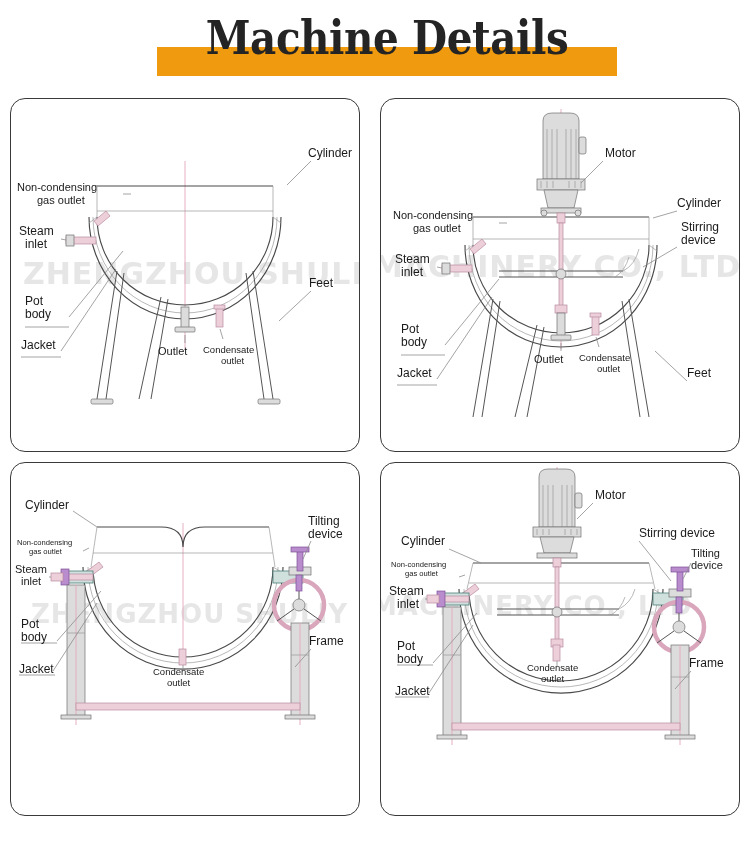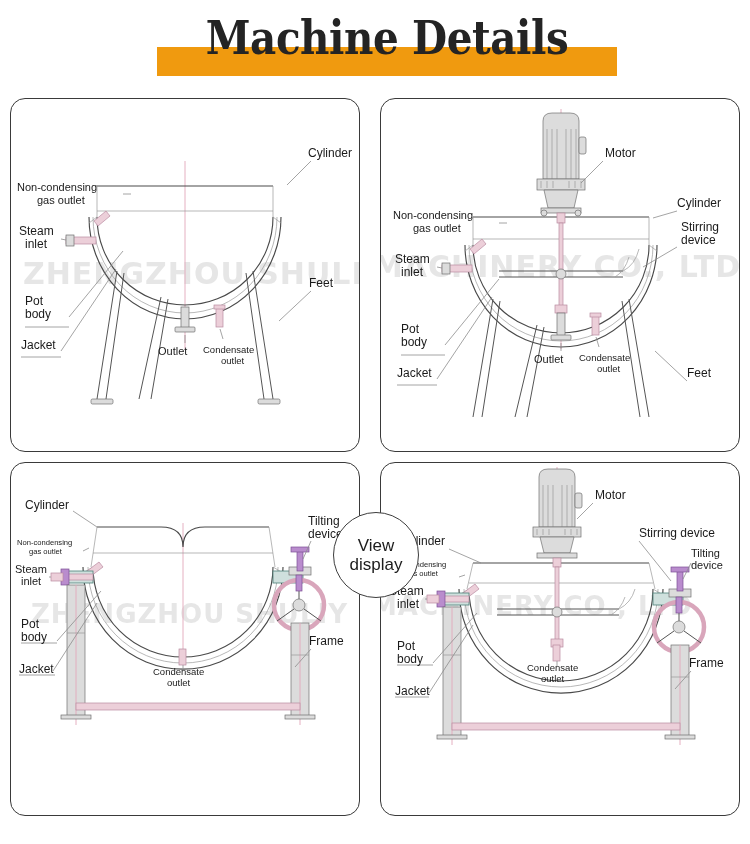--- a/index.html
+++ b/index.html
@@ -359,18 +359,14 @@
       <text class="lbl lbl-lg" x="16" y="145">inlet</text>
       <text class="lbl lbl-lg" x="16" y="187">Pot</text>
       <text class="lbl lbl-lg" x="16" y="200">body</text>
       <text class="lbl lbl-lg" x="14" y="232">Jacket</text>
       <text class="lbl lbl-sm" x="146" y="208">Condensate</text>
       <text class="lbl lbl-sm" x="160" y="219">outlet</text>
       <text class="lbl lbl-lg" x="308" y="204">Frame</text>
     </svg>
   </div>
 
-  <div class="view-badge">
-    <span>View</span>
-    <span>display</span>
-  </div>
 
 </div>
 
 </body></html>

